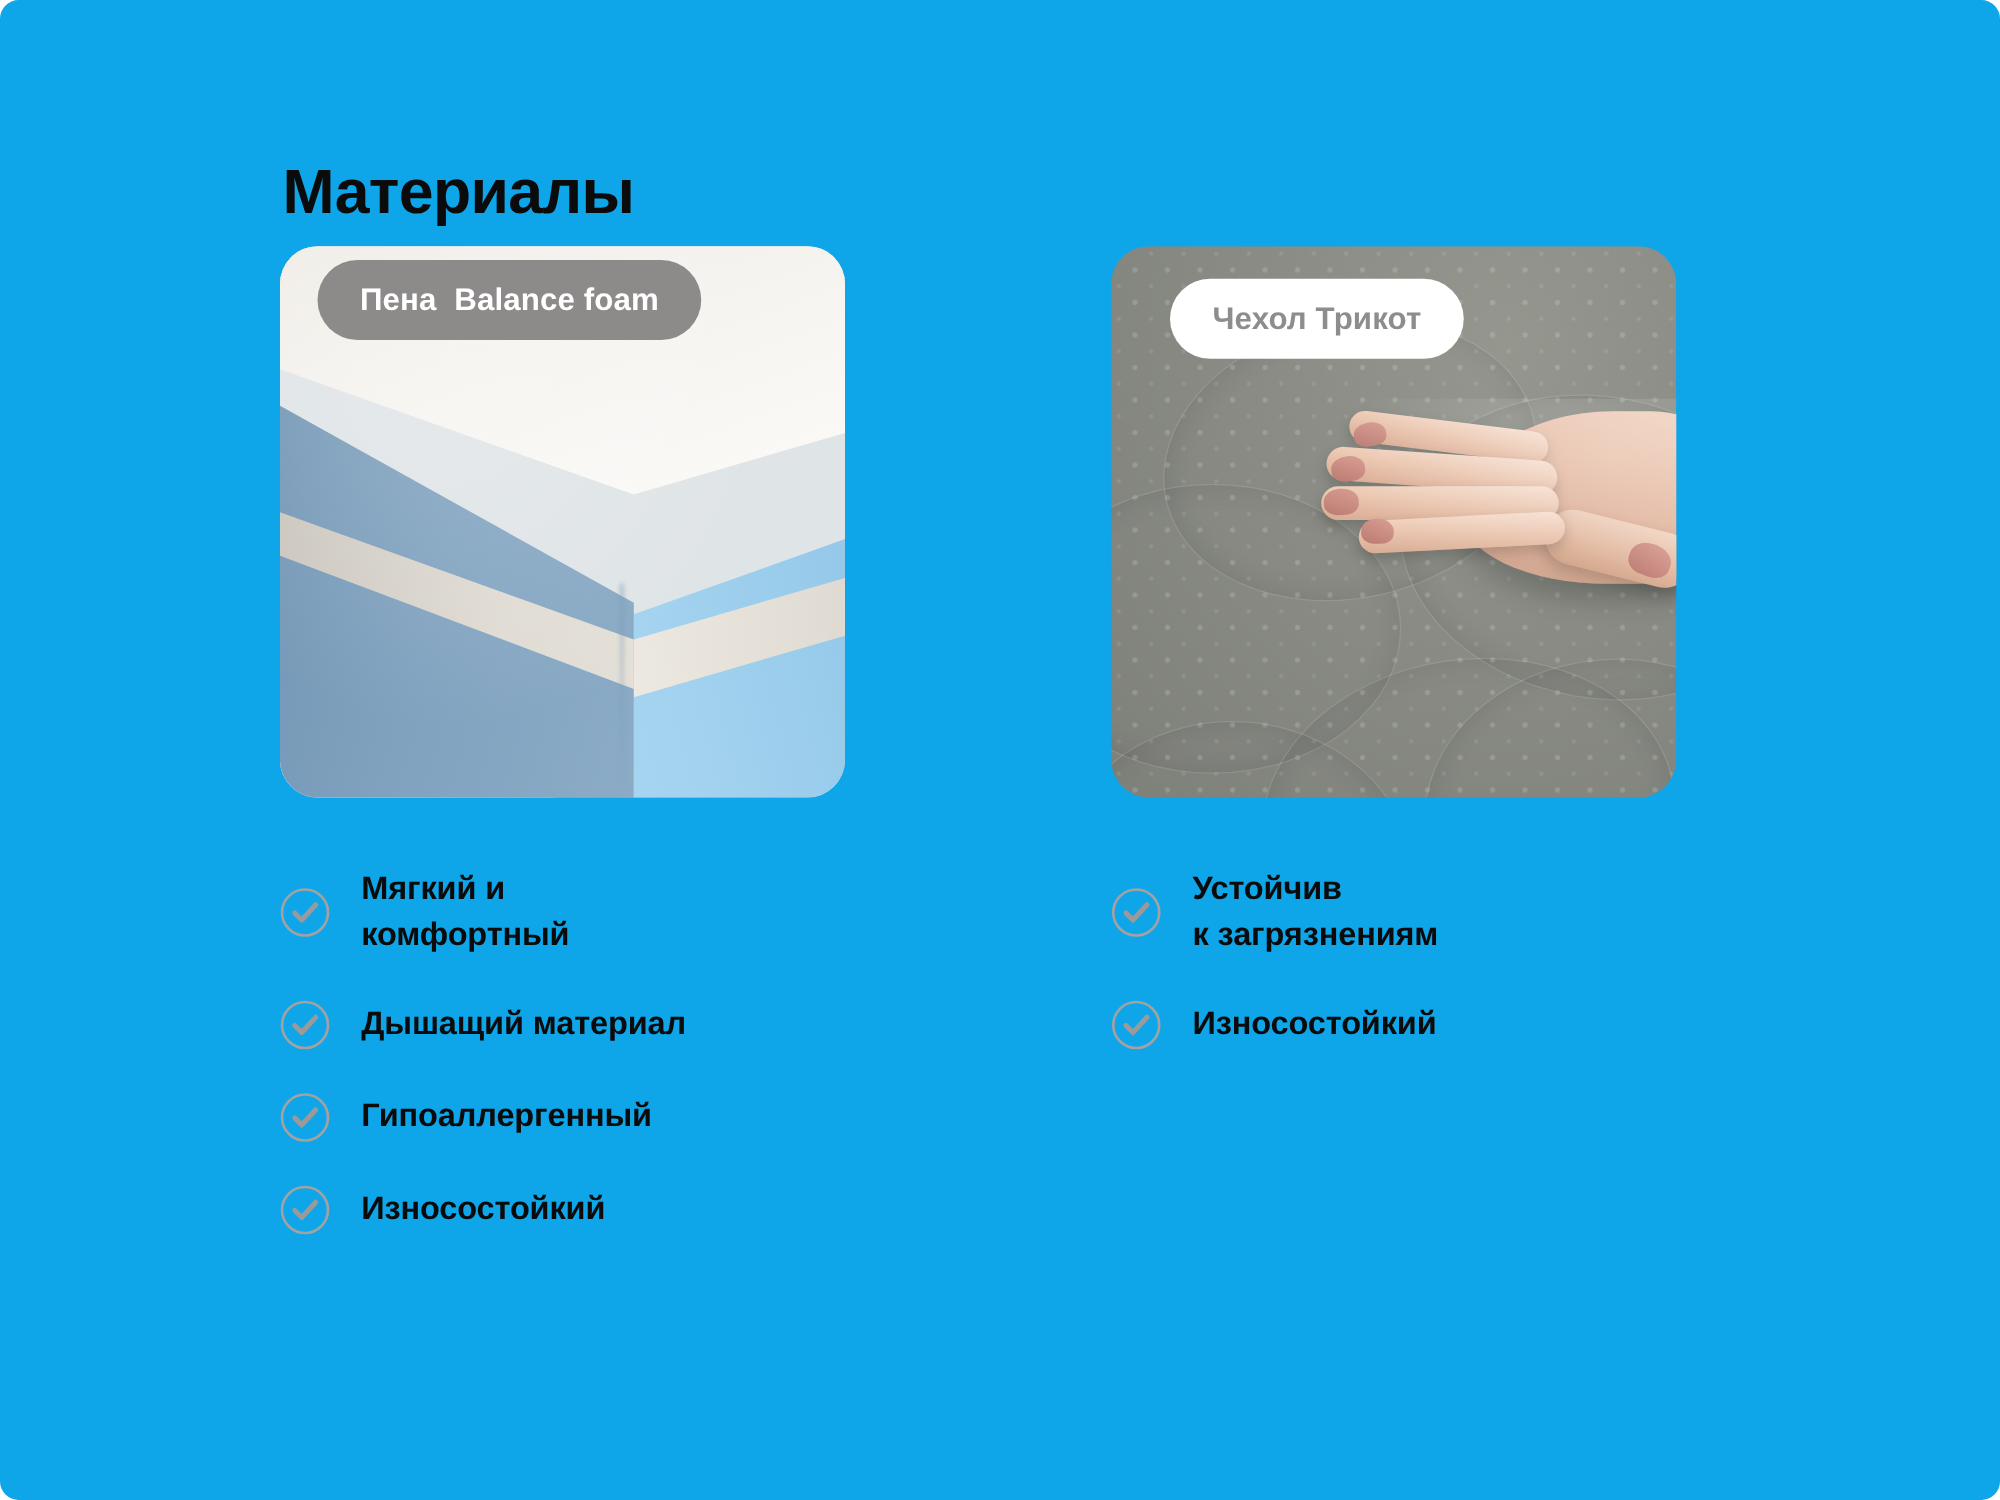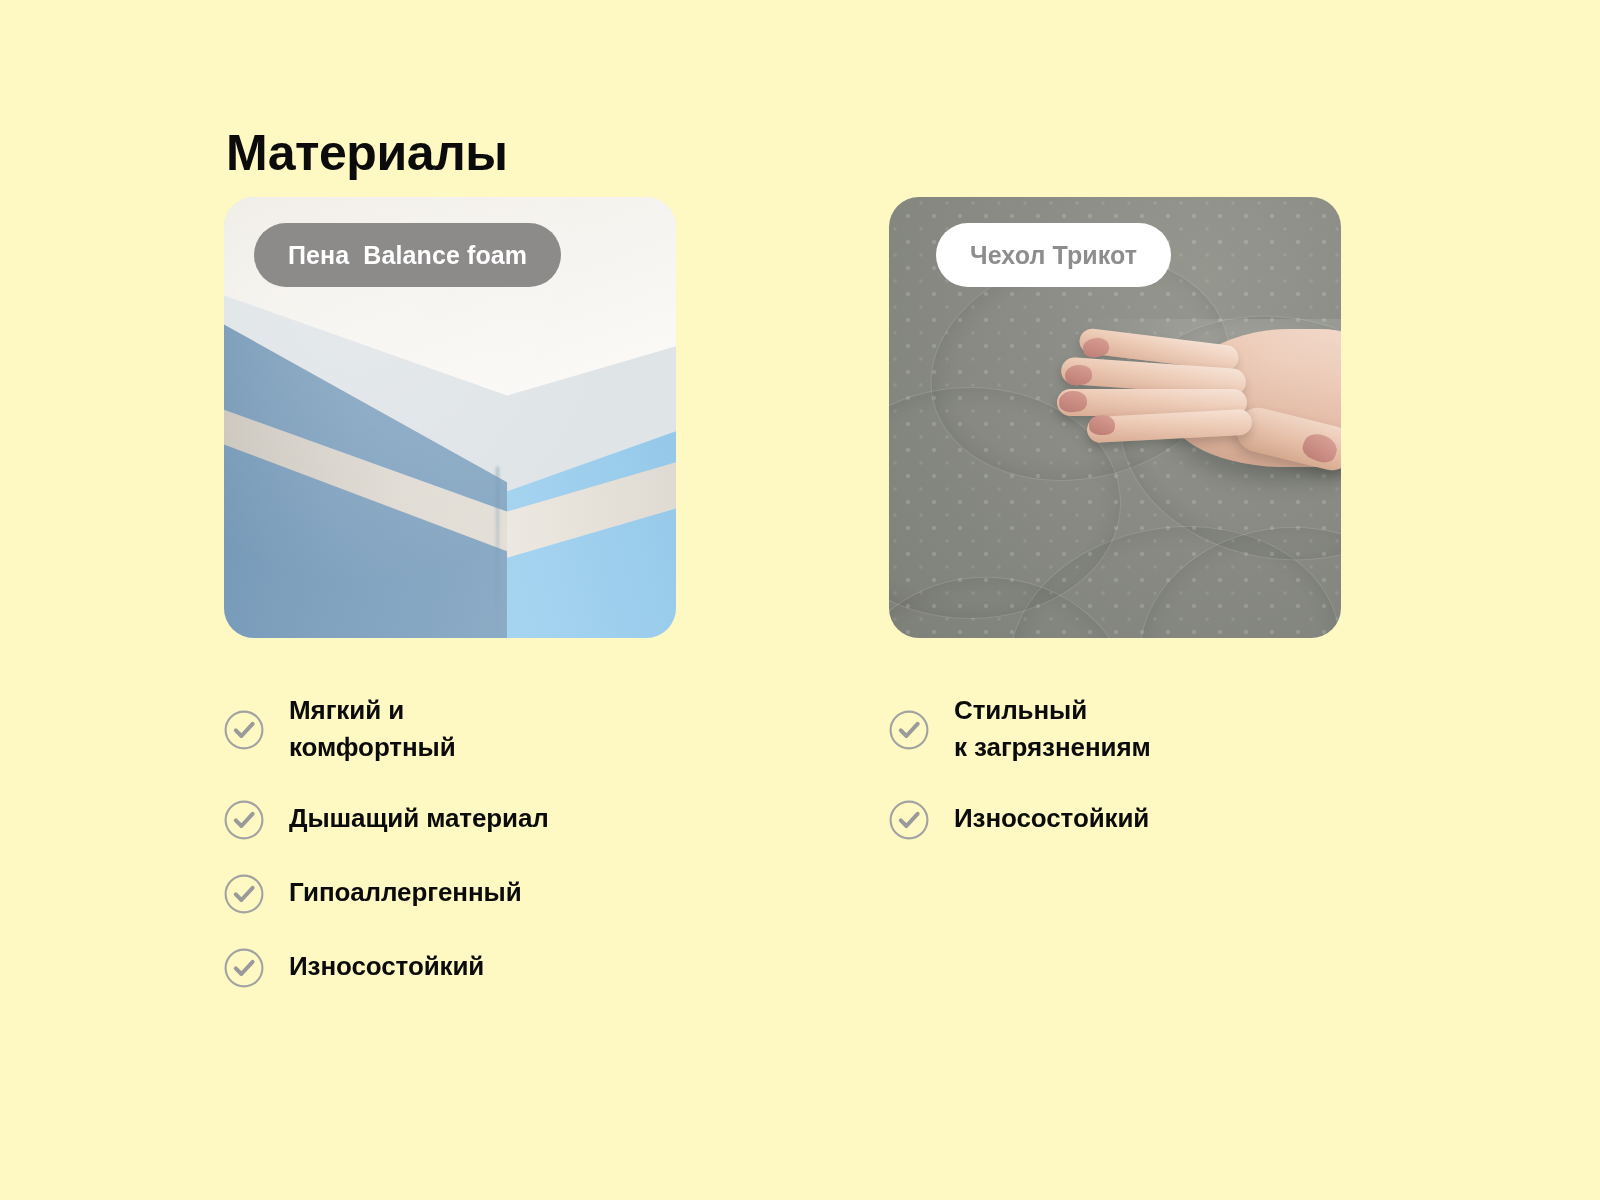--- a/index.html
+++ b/index.html
@@ -12,21 +12,22 @@
     height: 1200px;
     position: relative;
     overflow: hidden;
     font-family: "Liberation Sans", sans-serif;
     -webkit-font-smoothing: antialiased;
   }
 
   .page {
     position: absolute;
     inset: 0;
-    background: #fef9c3;
+    background: #0ea5e9;
+    border-radius: 15px;
   }
 
   
   .page-title {
     position: absolute;
     left: 226px;
     top: 92px;
     font-size: 50px;
     font-weight: 700;
     letter-spacing: -0.5px;
@@ -238,21 +239,21 @@
     align-items: center;
     justify-content: center;
     border-radius: 999px;
     font-size: 25px;
     font-weight: 700;
     white-space: pre;
     letter-spacing: .1px;
   }
   .badge--foam {
     left: 30px;
-    top: 26px;
+    top: 11px;
     height: 64px;
     padding: 0 34px;
     background: #8d8a8a;
     color: #ffffff;
   }
   .badge--fabric {
     left: 47px;
     top: 26px;
     height: 64px;
     padding: 0 34px;
@@ -396,21 +397,21 @@
 
       <div class="features">
 
         <div class="feature">
           <span class="check-icon">
             <svg width="40" height="40" viewBox="0 0 40 40">
               <circle cx="20" cy="20" r="18.4" fill="none" stroke="#a2a2a2" stroke-width="2.1"></circle>
               <path d="M11.8 20.4 L17.4 26 L28.6 13.8" fill="none" stroke="#9a9a9a" stroke-width="4" stroke-linecap="round" stroke-linejoin="round"></path>
             </svg>
           </span>
-          <span class="feature-label">Стильный
+          <span class="feature-label">Устойчив
 к загрязнениям</span>
         </div>
 
         <div class="feature">
           <span class="check-icon">
             <svg width="40" height="40" viewBox="0 0 40 40">
               <circle cx="20" cy="20" r="18.4" fill="none" stroke="#a2a2a2" stroke-width="2.1"></circle>
               <path d="M11.8 20.4 L17.4 26 L28.6 13.8" fill="none" stroke="#9a9a9a" stroke-width="4" stroke-linecap="round" stroke-linejoin="round"></path>
             </svg>
           </span>

